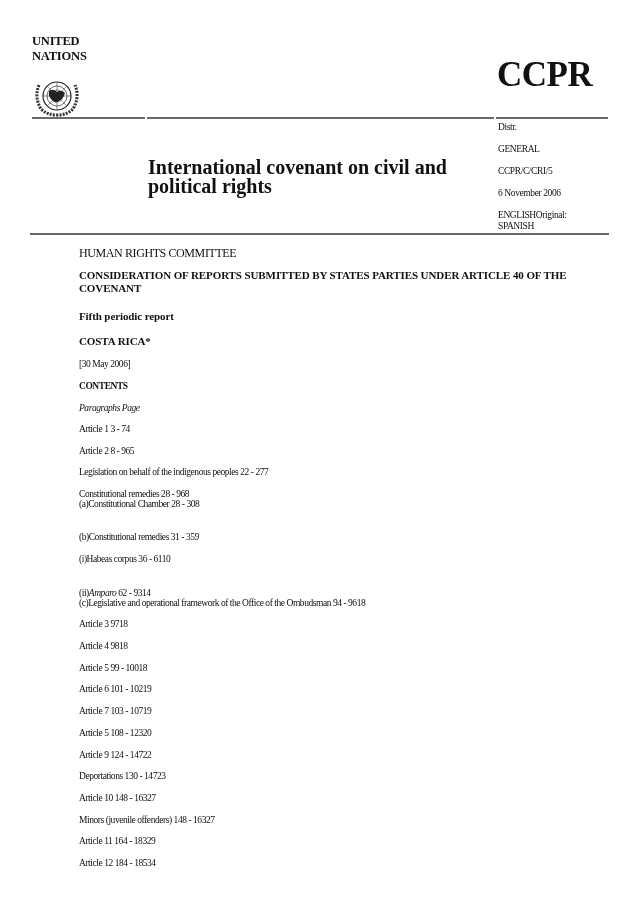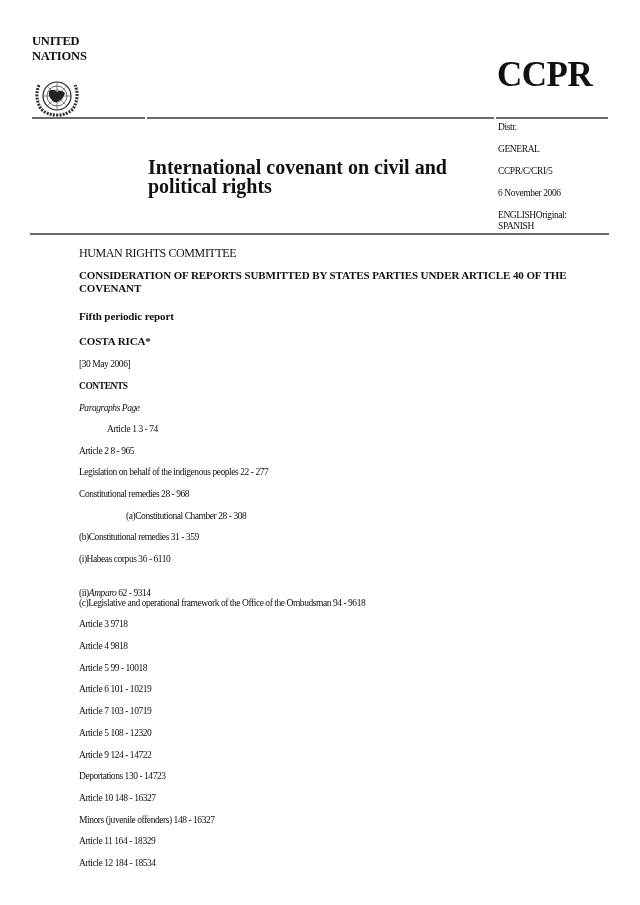--- a/index.html
+++ b/index.html
@@ -87,25 +87,25 @@
 <div class="abs body-text heading" style="top:310px;">Fifth periodic report</div>
 
 <div class="abs body-text heading" style="top:335px;">COSTA RICA*</div>
 
 <div class="abs body-text toc" style="top:358px;">[30 May 2006]</div>
 
 <div class="abs body-text toc" style="top:380px; font-weight:bold;">CONTENTS</div>
 
 <div class="abs body-text toc italic" style="top:402px;">Paragraphs Page</div>
 
-<div class="abs body-text toc" style="top:423px;margin-left:28px;">Article 1 3 - 74</div>
+<div class="abs body-text toc" style="top:423px;">Article 1 3 - 74</div>
 <div class="abs body-text toc" style="top:445px;">Article 2 8 - 965</div>
 <div class="abs body-text toc" style="top:466px;">Legislation on behalf of the indigenous peoples 22 - 277</div>
 <div class="abs body-text toc" style="top:488px;">Constitutional remedies 28 - 968</div>
-<div class="abs body-text toc" style="top:510px;margin-left:47px;">(a)Constitutional Chamber 28 - 308</div>
+<div class="abs body-text toc" style="top:498px;">(a)Constitutional Chamber 28 - 308</div>
 <div class="abs body-text toc" style="top:531px;">(b)Constitutional remedies 31 - 359</div>
 <div class="abs body-text toc" style="top:553px;">(i)Habeas corpus 36 - 6110</div>
 <div class="abs body-text toc" style="top:575px;margin-top:12px;">
   <span>(ii)</span><span class="italic">Amparo</span><span> 62 - 9314</span>
 </div>
 <div class="abs body-text toc" style="top:597px;">(c)Legislative and operational framework of the Office of the Ombudsman 94 - 9618</div>
 <div class="abs body-text toc" style="top:618px;">Article 3 9718</div>
 <div class="abs body-text toc" style="top:640px;">Article 4 9818</div>
 <div class="abs body-text toc" style="top:662px;">Article 5 99 - 10018</div>
 <div class="abs body-text toc" style="top:683px;">Article 6 101 - 10219</div>

